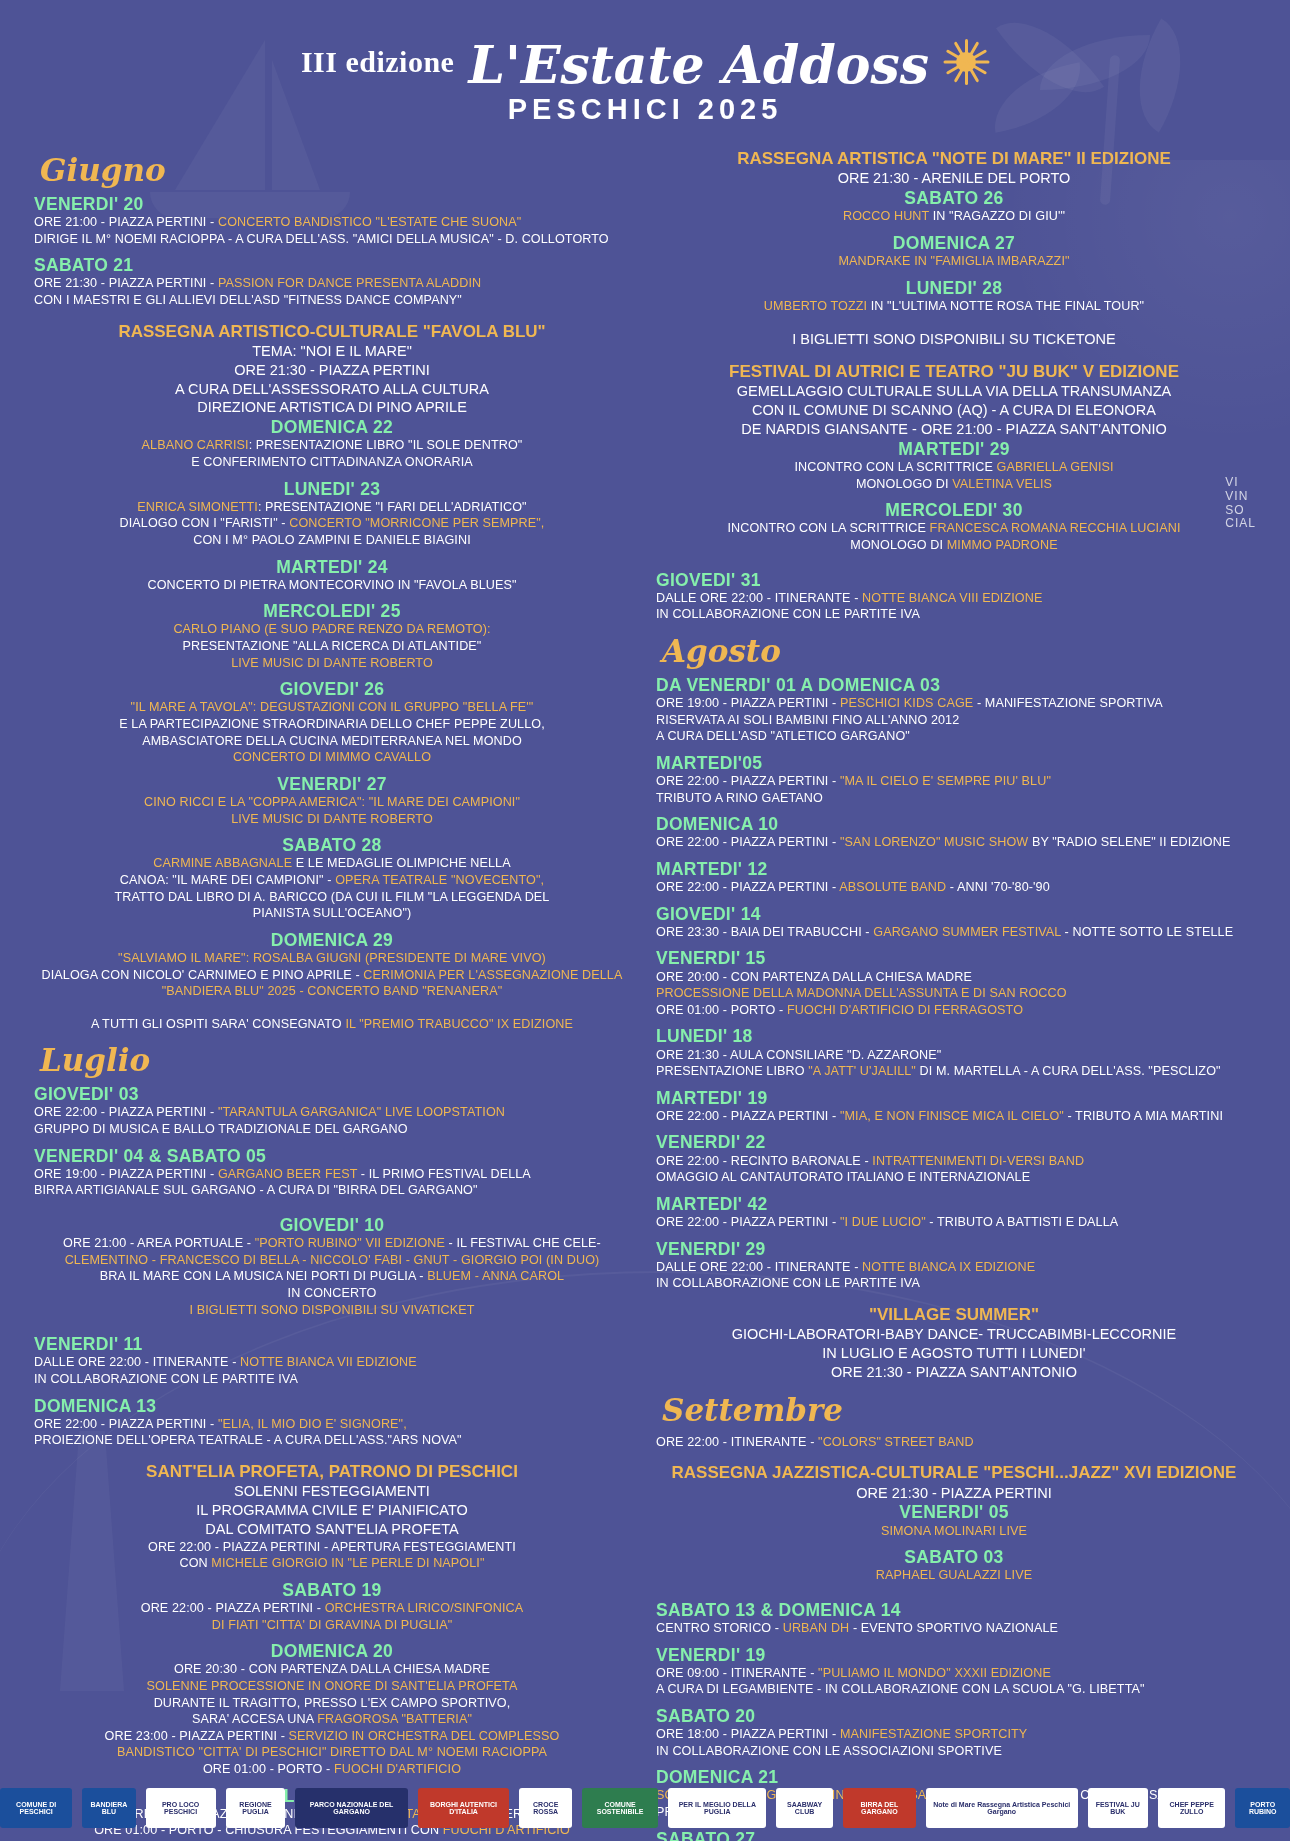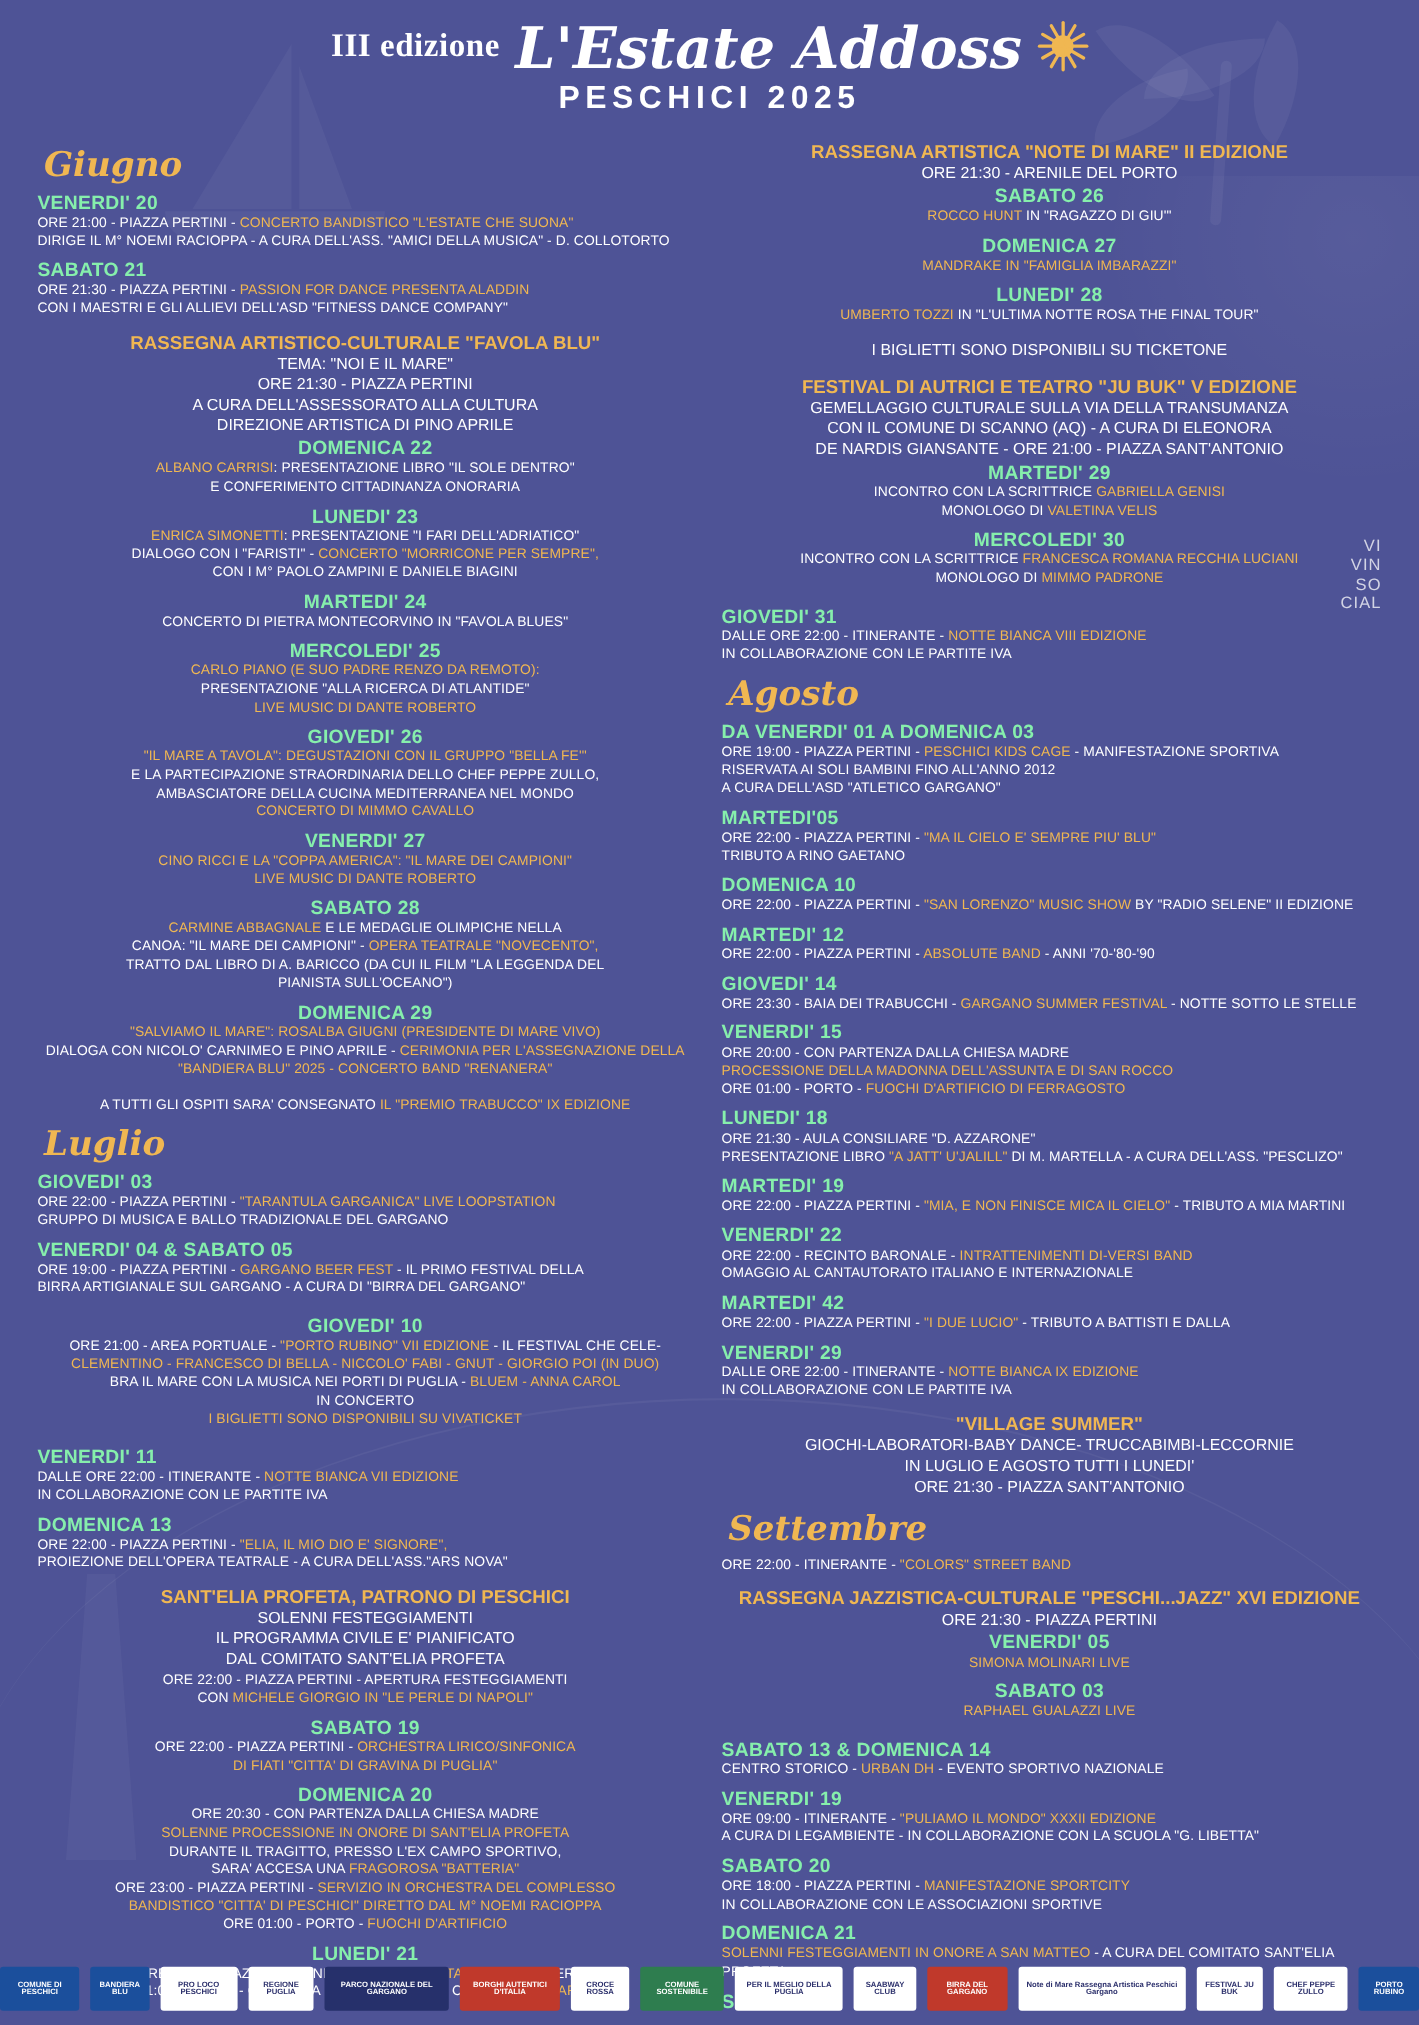--- a/index.html
+++ b/index.html
@@ -58,21 +58,21 @@
   .bg .corner-cloud {
     position:absolute; right:0; top:160px; width:300px; height:280px;
     background: radial-gradient(circle at 80% 20%, rgba(255,255,255,0.05), rgba(255,255,255,0) 70%);
   }
 
   .page { position:relative; z-index:2; padding: 0 34px; }
 
   
   header.masthead {
     text-align:center;
-    padding-top: 19px;
+    padding-top: 39px;
     position: relative;
   }
   .title-row {
     display:flex; align-items:flex-end; justify-content:center; gap:14px;
   }
   .edizione {
     font-family: "Liberation Serif", serif;
     font-weight: bold;
     font-size: 30px;
     letter-spacing: 0.5px;
@@ -155,24 +155,24 @@
     font-weight:normal;
     font-size: 14.5px;
     color:#ffffff;
     text-align:center;
     line-height:1.3;
   }
   .day.center { text-align:center; }
   .sp { height:8px; }
 
   .vivin {
-    position:absolute; right:34px; top:488px;
+    position:absolute; right:34px; top:476px;
     font-family:"Liberation Sans", sans-serif;
-    font-size: 15px; letter-spacing:1px; line-height:1.15;
-    color: rgba(255,255,255,0.75); text-align:right;
+    font-size: 12px; letter-spacing:1px; line-height:1.15;
+    color: rgba(255,255,255,0.75); text-align:left;
   }
 
   
   .footer {
     position:absolute; bottom:0; left:0; width:1290px; height:66px;
     display:flex; align-items:center; justify-content:center; gap:10px;
     z-index:3;
   }
   .logo {
     height: 40px; min-width: 42px;

